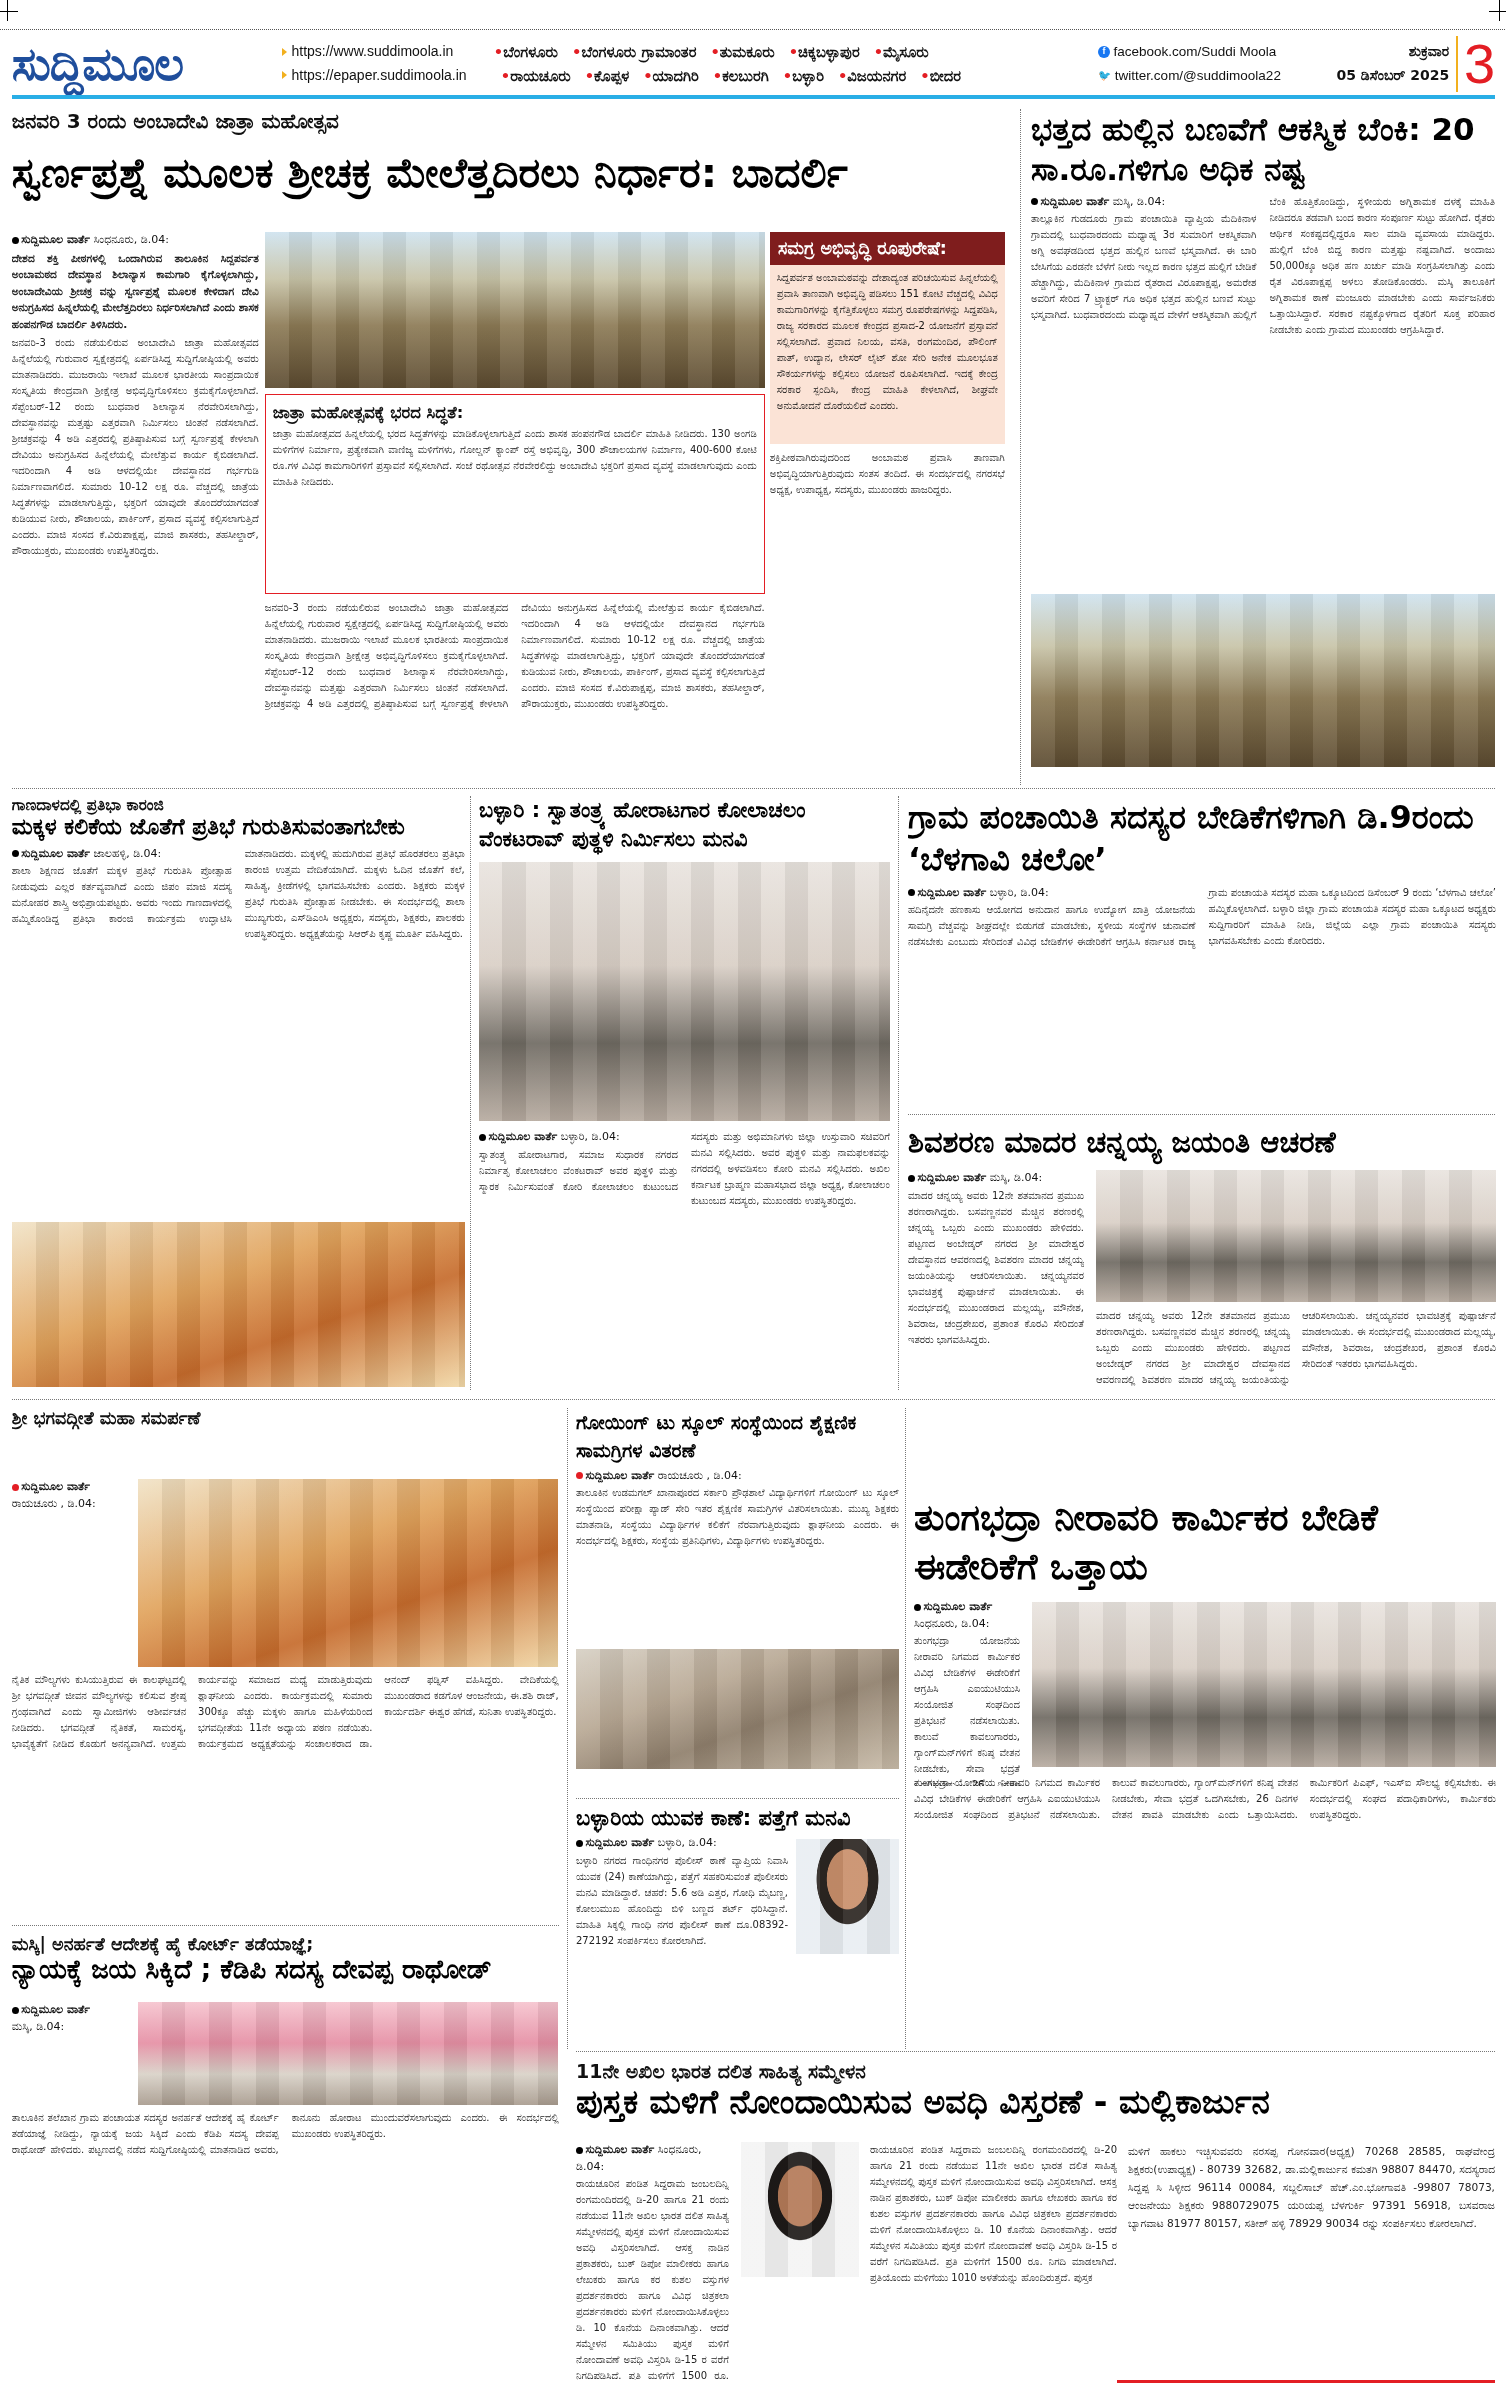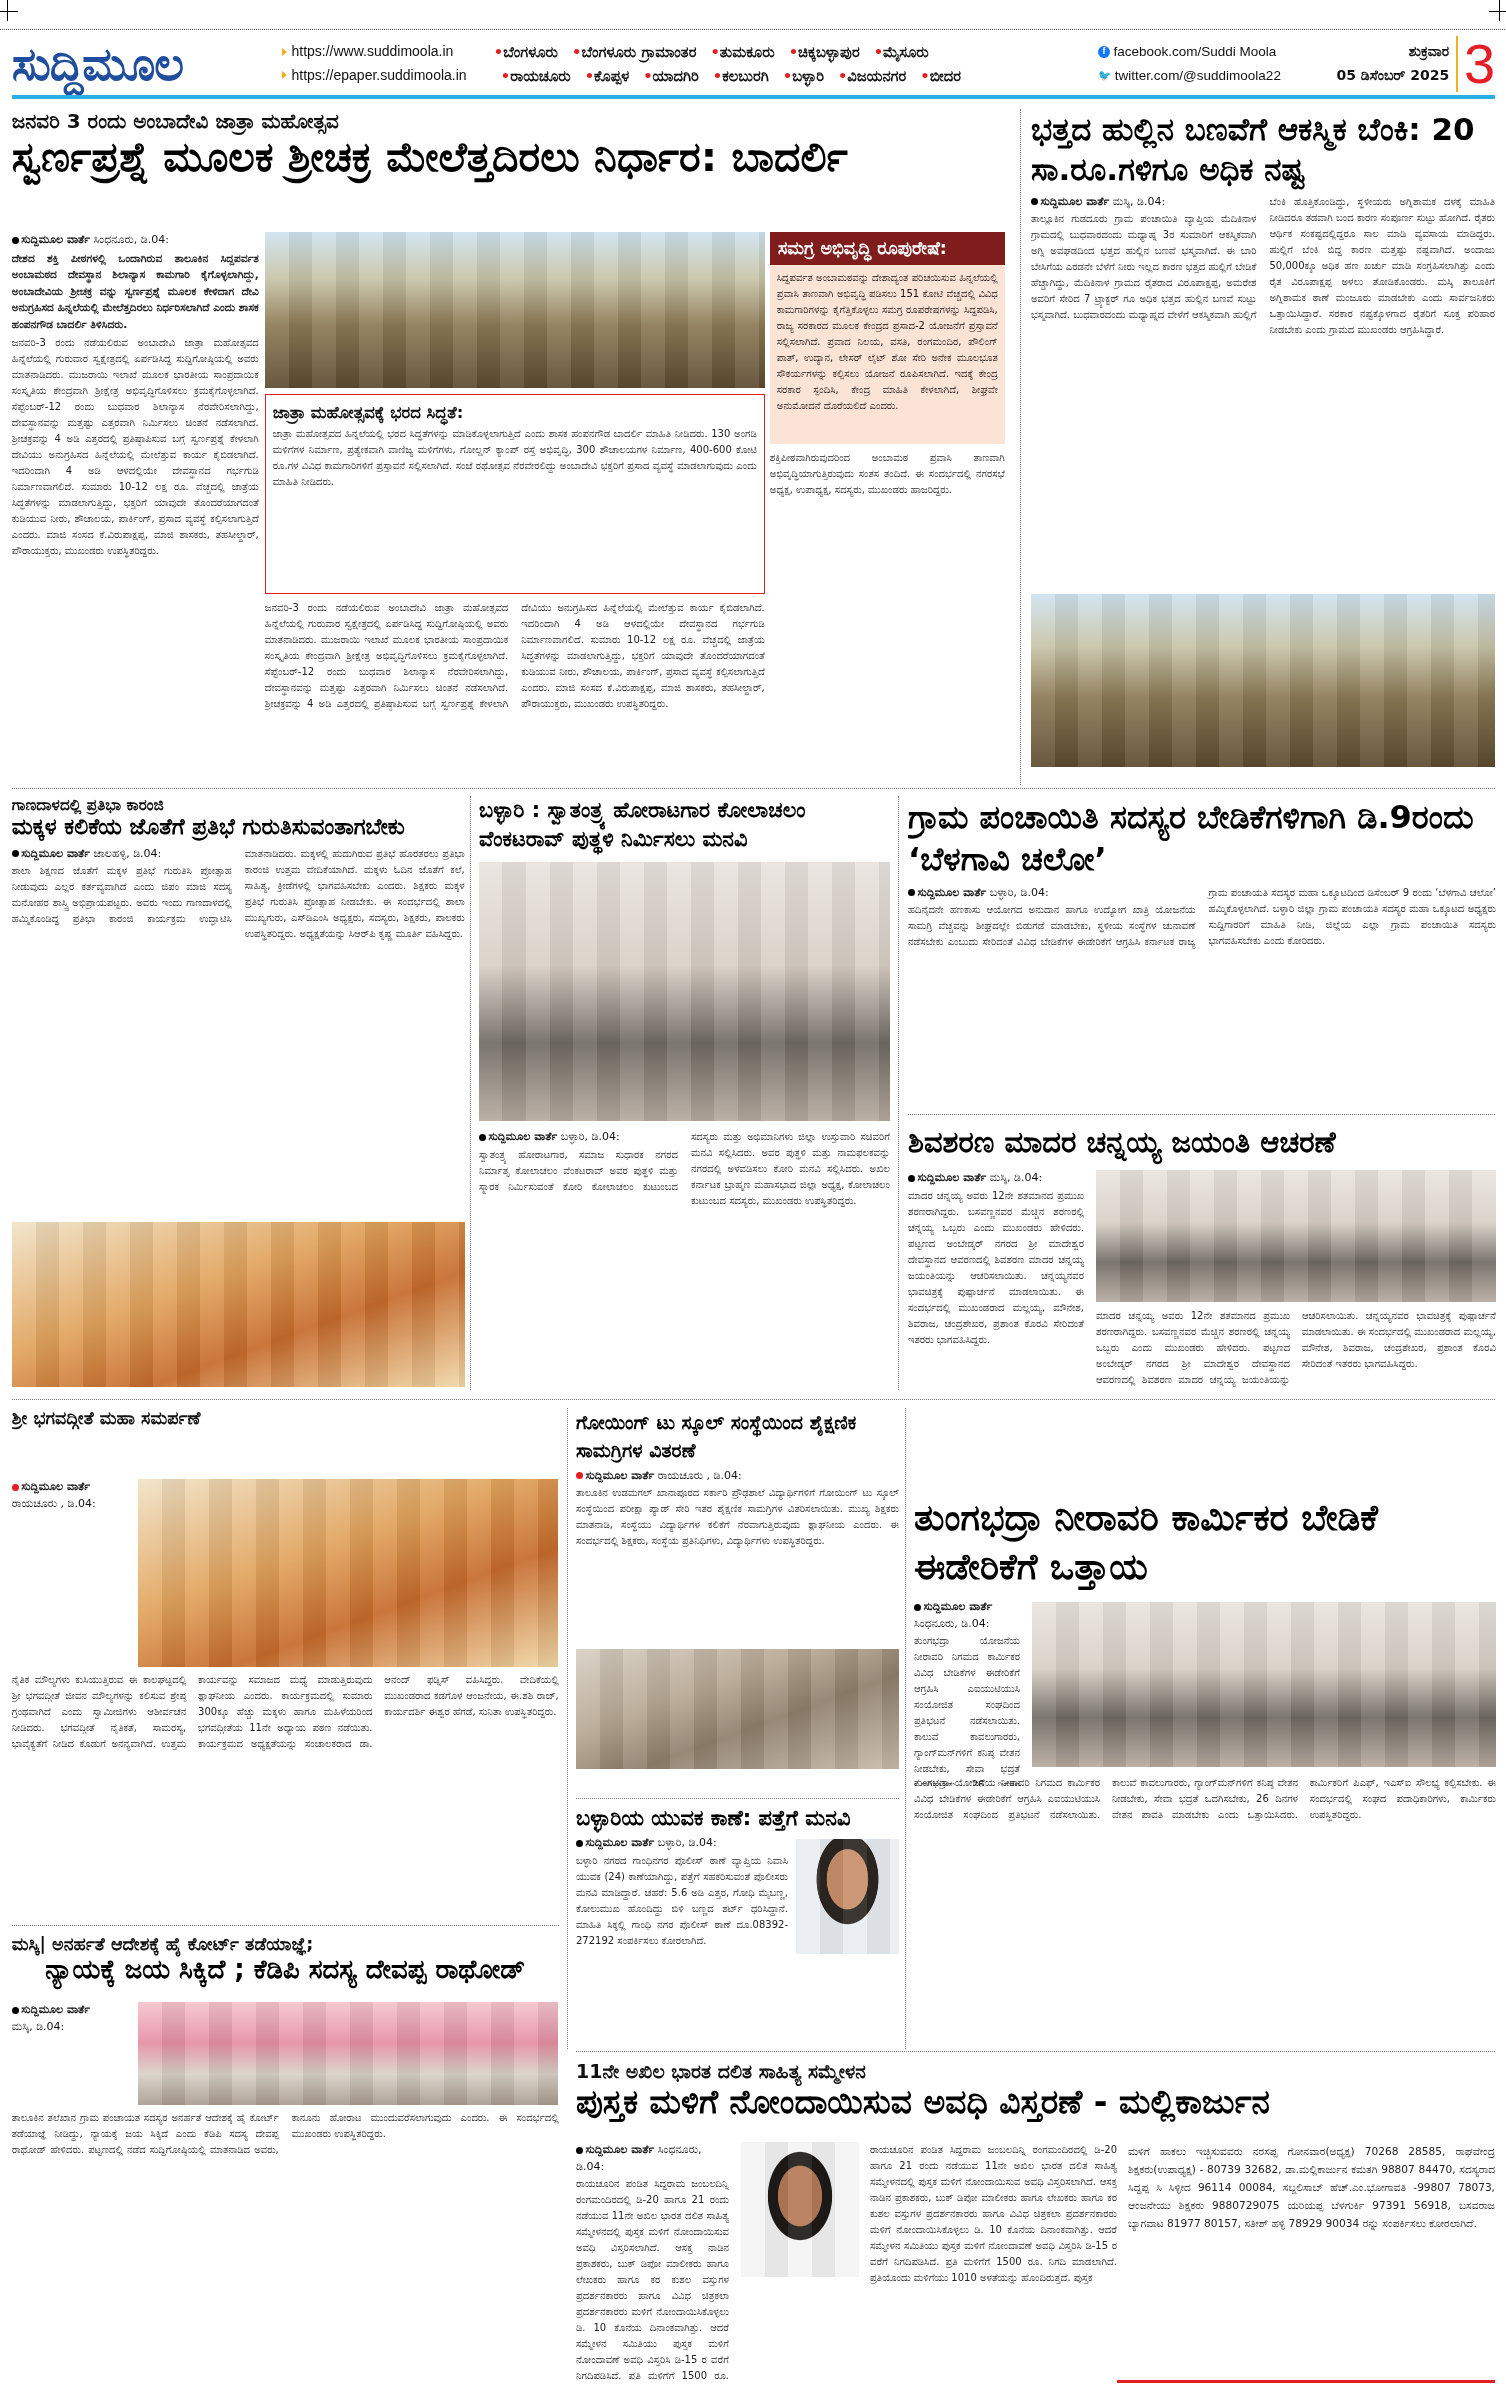--- a/index.html
+++ b/index.html
@@ -111,21 +111,21 @@
     <div>05 ಡಿಸೆಂಬರ್ 2025</div>
   </div>
   <div class="pagenum-wrap">
     <span class="pagenum">3</span>
   </div>
 </header>
 <div class="blue-rule"></div>
 
 <article class="story" style="left:11.8px;top:109px;width:993px;height:679px;">
   <div class="kicker" style="font-size:20px;">ಜನವರಿ 3 ರಂದು ಅಂಬಾದೇವಿ ಜಾತ್ರಾ ಮಹೋತ್ಸವ</div>
-  <h1 class="headline" style="font-size:41px;margin-top:1px;white-space:nowrap;">ಸ್ವರ್ಣಪ್ರಶ್ನೆ ಮೂಲಕ ಶ್ರೀಚಕ್ರ ಮೇಲೆತ್ತದಿರಲು ನಿರ್ಧಾರ: ಬಾದರ್ಲಿ</h1>
+  <h1 class="headline" style="font-size:41px;margin-top:17px;white-space:nowrap;">ಸ್ವರ್ಣಪ್ರಶ್ನೆ ಮೂಲಕ ಶ್ರೀಚಕ್ರ ಮೇಲೆತ್ತದಿರಲು ನಿರ್ಧಾರ: ಬಾದರ್ಲಿ</h1>
   <div style="position:absolute;left:0;top:123px;width:247px;">
     <div class="dateline"><span class="bullet"></span><b>ಸುದ್ದಿಮೂಲ ವಾರ್ತೆ</b> <span>ಸಿಂಧನೂರು, ಡಿ.04:</span></div>
     <div class="body-text" style="font-weight:bold;font-size:10.6px;line-height:16.5px;">ದೇಶದ ಶಕ್ತಿ ಪೀಠಗಳಲ್ಲಿ ಒಂದಾಗಿರುವ ತಾಲೂಕಿನ ಸಿದ್ದಪರ್ವತ ಅಂಬಾಮಠದ ದೇವಸ್ಥಾನ ಶಿಲಾನ್ಯಾಸ ಕಾಮಗಾರಿ ಕೈಗೊಳ್ಳಲಾಗಿದ್ದು, ಅಂಬಾದೇವಿಯ ಶ್ರೀಚಕ್ರ ವನ್ನು ಸ್ವರ್ಣಪ್ರಶ್ನೆ ಮೂಲಕ ಕೇಳಿದಾಗ ದೇವಿ ಅನುಗ್ರಹಿಸದ ಹಿನ್ನಲೆಯಲ್ಲಿ ಮೇಲೆತ್ತದಿರಲು ನಿರ್ಧರಿಸಲಾಗಿದೆ ಎಂದು ಶಾಸಕ ಹಂಪನಗೌಡ ಬಾದರ್ಲಿ ತಿಳಿಸಿದರು.</div>
     <div class="body-text" style="margin-top:2.4px;">ಜನವರಿ-3 ರಂದು ನಡೆಯಲಿರುವ ಅಂಬಾದೇವಿ ಜಾತ್ರಾ ಮಹೋತ್ಸವದ ಹಿನ್ನೆಲೆಯಲ್ಲಿ ಗುರುವಾರ ಸ್ವಕ್ಷೇತ್ರದಲ್ಲಿ ಏರ್ಪಡಿಸಿದ್ದ ಸುದ್ದಿಗೋಷ್ಠಿಯಲ್ಲಿ ಅವರು ಮಾತನಾಡಿದರು. ಮುಜರಾಯಿ ಇಲಾಖೆ ಮೂಲಕ ಭಾರತೀಯ ಸಾಂಪ್ರದಾಯಿಕ ಸಂಸ್ಕೃತಿಯ ಕೇಂದ್ರವಾಗಿ ಶ್ರೀಕ್ಷೇತ್ರ ಅಭಿವೃದ್ಧಿಗೊಳಿಸಲು ಕ್ರಮಕೈಗೊಳ್ಳಲಾಗಿದೆ. ಸೆಪ್ಟೆಂಬರ್-12 ರಂದು ಬುಧವಾರ ಶಿಲಾನ್ಯಾಸ ನೆರವೇರಿಸಲಾಗಿದ್ದು, ದೇವಸ್ಥಾನವನ್ನು ಮತ್ತಷ್ಟು ಎತ್ತರವಾಗಿ ನಿರ್ಮಿಸಲು ಚಿಂತನೆ ನಡೆಸಲಾಗಿದೆ. ಶ್ರೀಚಕ್ರವನ್ನು 4 ಅಡಿ ಎತ್ತರದಲ್ಲಿ ಪ್ರತಿಷ್ಠಾಪಿಸುವ ಬಗ್ಗೆ ಸ್ವರ್ಣಪ್ರಶ್ನೆ ಕೇಳಲಾಗಿ ದೇವಿಯು ಅನುಗ್ರಹಿಸದ ಹಿನ್ನೆಲೆಯಲ್ಲಿ ಮೇಲೆತ್ತುವ ಕಾರ್ಯ ಕೈಬಿಡಲಾಗಿದೆ. ಇದರಿಂದಾಗಿ 4 ಅಡಿ ಆಳದಲ್ಲಿಯೇ ದೇವಸ್ಥಾನದ ಗರ್ಭಗುಡಿ ನಿರ್ಮಾಣವಾಗಲಿದೆ. ಸುಮಾರು 10-12 ಲಕ್ಷ ರೂ. ವೆಚ್ಚದಲ್ಲಿ ಜಾತ್ರೆಯ ಸಿದ್ಧತೆಗಳನ್ನು ಮಾಡಲಾಗುತ್ತಿದ್ದು, ಭಕ್ತರಿಗೆ ಯಾವುದೇ ತೊಂದರೆಯಾಗದಂತೆ ಕುಡಿಯುವ ನೀರು, ಶೌಚಾಲಯ, ಪಾರ್ಕಿಂಗ್, ಪ್ರಸಾದ ವ್ಯವಸ್ಥೆ ಕಲ್ಪಿಸಲಾಗುತ್ತಿದೆ ಎಂದರು. ಮಾಜಿ ಸಂಸದ ಕೆ.ವಿರುಪಾಕ್ಷಪ್ಪ, ಮಾಜಿ ಶಾಸಕರು, ತಹಸೀಲ್ದಾರ್, ಪೌರಾಯುಕ್ತರು, ಮುಖಂಡರು ಉಪಸ್ಥಿತರಿದ್ದರು.</div>
   </div>
   <div class="photo outdoor" style="position:absolute;left:253px;top:123px;width:500px;height:156px;"></div>
   <div class="redbox" style="left:253px;top:285px;width:500px;height:200px;">
     <div class="rb-head">ಜಾತ್ರಾ ಮಹೋತ್ಸವಕ್ಕೆ ಭರದ ಸಿದ್ಧತೆ:</div>
     <div class="body-text">ಜಾತ್ರಾ ಮಹೋತ್ಸವದ ಹಿನ್ನಲೆಯಲ್ಲಿ ಭರದ ಸಿದ್ಧತೆಗಳನ್ನು ಮಾಡಿಕೊಳ್ಳಲಾಗುತ್ತಿದೆ ಎಂದು ಶಾಸಕ ಹಂಪನಗೌಡ ಬಾದರ್ಲಿ ಮಾಹಿತಿ ನೀಡಿದರು. 130 ಅಂಗಡಿ ಮಳಿಗೆಗಳ ನಿರ್ಮಾಣ, ಪ್ರತ್ಯೇಕವಾಗಿ ವಾಣಿಜ್ಯ ಮಳಿಗೆಗಳು, ಗೋಲ್ಡನ್ ಕ್ಯಾಂಪ್ ರಸ್ತೆ ಅಭಿವೃದ್ಧಿ, 300 ಶೌಚಾಲಯಗಳ ನಿರ್ಮಾಣ, 400-600 ಕೋಟಿ ರೂ.ಗಳ ವಿವಿಧ ಕಾಮಗಾರಿಗಳಿಗೆ ಪ್ರಸ್ತಾವನೆ ಸಲ್ಲಿಸಲಾಗಿದೆ. ಸಂಜೆ ರಥೋತ್ಸವ ನೆರವೇರಲಿದ್ದು ಅಂಬಾದೇವಿ ಭಕ್ತರಿಗೆ ಪ್ರಸಾದ ವ್ಯವಸ್ಥೆ ಮಾಡಲಾಗುವುದು ಎಂದು ಮಾಹಿತಿ ನೀಡಿದರು.</div>
   </div>
@@ -233,21 +233,21 @@
     <div class="body-text" style="height:153px;overflow:hidden;">ತುಂಗಭದ್ರಾ ಯೋಜನೆಯ ನೀರಾವರಿ ನಿಗಮದ ಕಾರ್ಮಿಕರ ವಿವಿಧ ಬೇಡಿಕೆಗಳ ಈಡೇರಿಕೆಗೆ ಆಗ್ರಹಿಸಿ ಎಐಯುಟಿಯುಸಿ ಸಂಯೋಜಿತ ಸಂಘದಿಂದ ಪ್ರತಿಭಟನೆ ನಡೆಸಲಾಯಿತು. ಕಾಲುವೆ ಕಾವಲುಗಾರರು, ಗ್ಯಾಂಗ್‌ಮನ್‌ಗಳಿಗೆ ಕನಿಷ್ಠ ವೇತನ ನೀಡಬೇಕು, ಸೇವಾ ಭದ್ರತೆ ಒದಗಿಸಬೇಕು, 26 ದಿನಗಳ ವೇತನ ಪಾವತಿ ಮಾಡಬೇಕು ಎಂದು ಒತ್ತಾಯಿಸಿದರು. ಕಾರ್ಮಿಕರಿಗೆ ಪಿಎಫ್, ಇಎಸ್‌ಐ ಸೌಲಭ್ಯ ಕಲ್ಪಿಸಬೇಕು. ಈ ಸಂದರ್ಭದಲ್ಲಿ ಸಂಘದ ಪದಾಧಿಕಾರಿಗಳು, ಕಾರ್ಮಿಕರು ಉಪಸ್ಥಿತರಿದ್ದರು.</div>
   </div>
   <div class="photo hall" style="position:absolute;left:118px;top:109px;width:464px;height:165px;"></div>
   <div class="body-text cols3" style="position:absolute;left:0;top:282px;width:582px;height:259px;overflow:hidden;">ತುಂಗಭದ್ರಾ ಯೋಜನೆಯ ನೀರಾವರಿ ನಿಗಮದ ಕಾರ್ಮಿಕರ ವಿವಿಧ ಬೇಡಿಕೆಗಳ ಈಡೇರಿಕೆಗೆ ಆಗ್ರಹಿಸಿ ಎಐಯುಟಿಯುಸಿ ಸಂಯೋಜಿತ ಸಂಘದಿಂದ ಪ್ರತಿಭಟನೆ ನಡೆಸಲಾಯಿತು. ಕಾಲುವೆ ಕಾವಲುಗಾರರು, ಗ್ಯಾಂಗ್‌ಮನ್‌ಗಳಿಗೆ ಕನಿಷ್ಠ ವೇತನ ನೀಡಬೇಕು, ಸೇವಾ ಭದ್ರತೆ ಒದಗಿಸಬೇಕು, 26 ದಿನಗಳ ವೇತನ ಪಾವತಿ ಮಾಡಬೇಕು ಎಂದು ಒತ್ತಾಯಿಸಿದರು. ಕಾರ್ಮಿಕರಿಗೆ ಪಿಎಫ್, ಇಎಸ್‌ಐ ಸೌಲಭ್ಯ ಕಲ್ಪಿಸಬೇಕು. ಈ ಸಂದರ್ಭದಲ್ಲಿ ಸಂಘದ ಪದಾಧಿಕಾರಿಗಳು, ಕಾರ್ಮಿಕರು ಉಪಸ್ಥಿತರಿದ್ದರು.</div>
 </article>
 
 <div class="hrule" style="left:11.8px;width:547px;top:1925px;"></div>
 
 <article class="story" style="left:11.8px;top:1934px;width:547px;height:447px;">
   <div class="kicker" style="font-size:17.6px;">ಮಸ್ಕಿ| ಅನರ್ಹತೆ ಆದೇಶಕ್ಕೆ ಹೈ ಕೋರ್ಟ್ ತಡೆಯಾಜ್ಞೆ;</div>
-  <h2 class="headline" style="font-size:26px;white-space:nowrap;text-align:center;">ನ್ಯಾಯಕ್ಕೆ ಜಯ ಸಿಕ್ಕಿದೆ ; ಕೆಡಿಪಿ ಸದಸ್ಯ ದೇವಪ್ಪ ರಾಥೋಡ್</h2>
+  <h2 class="headline" style="font-size:26px;white-space:nowrap;">ನ್ಯಾಯಕ್ಕೆ ಜಯ ಸಿಕ್ಕಿದೆ ; ಕೆಡಿಪಿ ಸದಸ್ಯ ದೇವಪ್ಪ ರಾಥೋಡ್</h2>
   <div style="position:absolute;left:0;top:68px;width:118px;">
     <div class="dateline"><span class="bullet"></span><b>ಸುದ್ದಿಮೂಲ ವಾರ್ತೆ</b><br><span>ಮಸ್ಕಿ, ಡಿ.04:</span></div>
   </div>
   <div class="photo pink" style="position:absolute;left:126px;top:68px;width:420px;height:103px;"></div>
   <div class="body-text cols2" style="position:absolute;left:0;top:176px;width:547px;height:264px;overflow:hidden;">ತಾಲೂಕಿನ ತಲೆಖಾನ ಗ್ರಾಮ ಪಂಚಾಯತ ಸದಸ್ಯರ ಅನರ್ಹತೆ ಆದೇಶಕ್ಕೆ ಹೈ ಕೋರ್ಟ್ ತಡೆಯಾಜ್ಞೆ ನೀಡಿದ್ದು, ನ್ಯಾಯಕ್ಕೆ ಜಯ ಸಿಕ್ಕಿದೆ ಎಂದು ಕೆಡಿಪಿ ಸದಸ್ಯ ದೇವಪ್ಪ ರಾಥೋಡ್ ಹೇಳಿದರು. ಪಟ್ಟಣದಲ್ಲಿ ನಡೆದ ಸುದ್ದಿಗೋಷ್ಠಿಯಲ್ಲಿ ಮಾತನಾಡಿದ ಅವರು, ಕಾನೂನು ಹೋರಾಟ ಮುಂದುವರೆಸಲಾಗುವುದು ಎಂದರು. ಈ ಸಂದರ್ಭದಲ್ಲಿ ಮುಖಂಡರು ಉಪಸ್ಥಿತರಿದ್ದರು.</div>
 </article>
 
 <div class="hrule" style="left:576px;right:11.8px;top:2051px;"></div>
 
 <article class="story" style="left:576px;top:2060px;width:920px;height:320px;">

